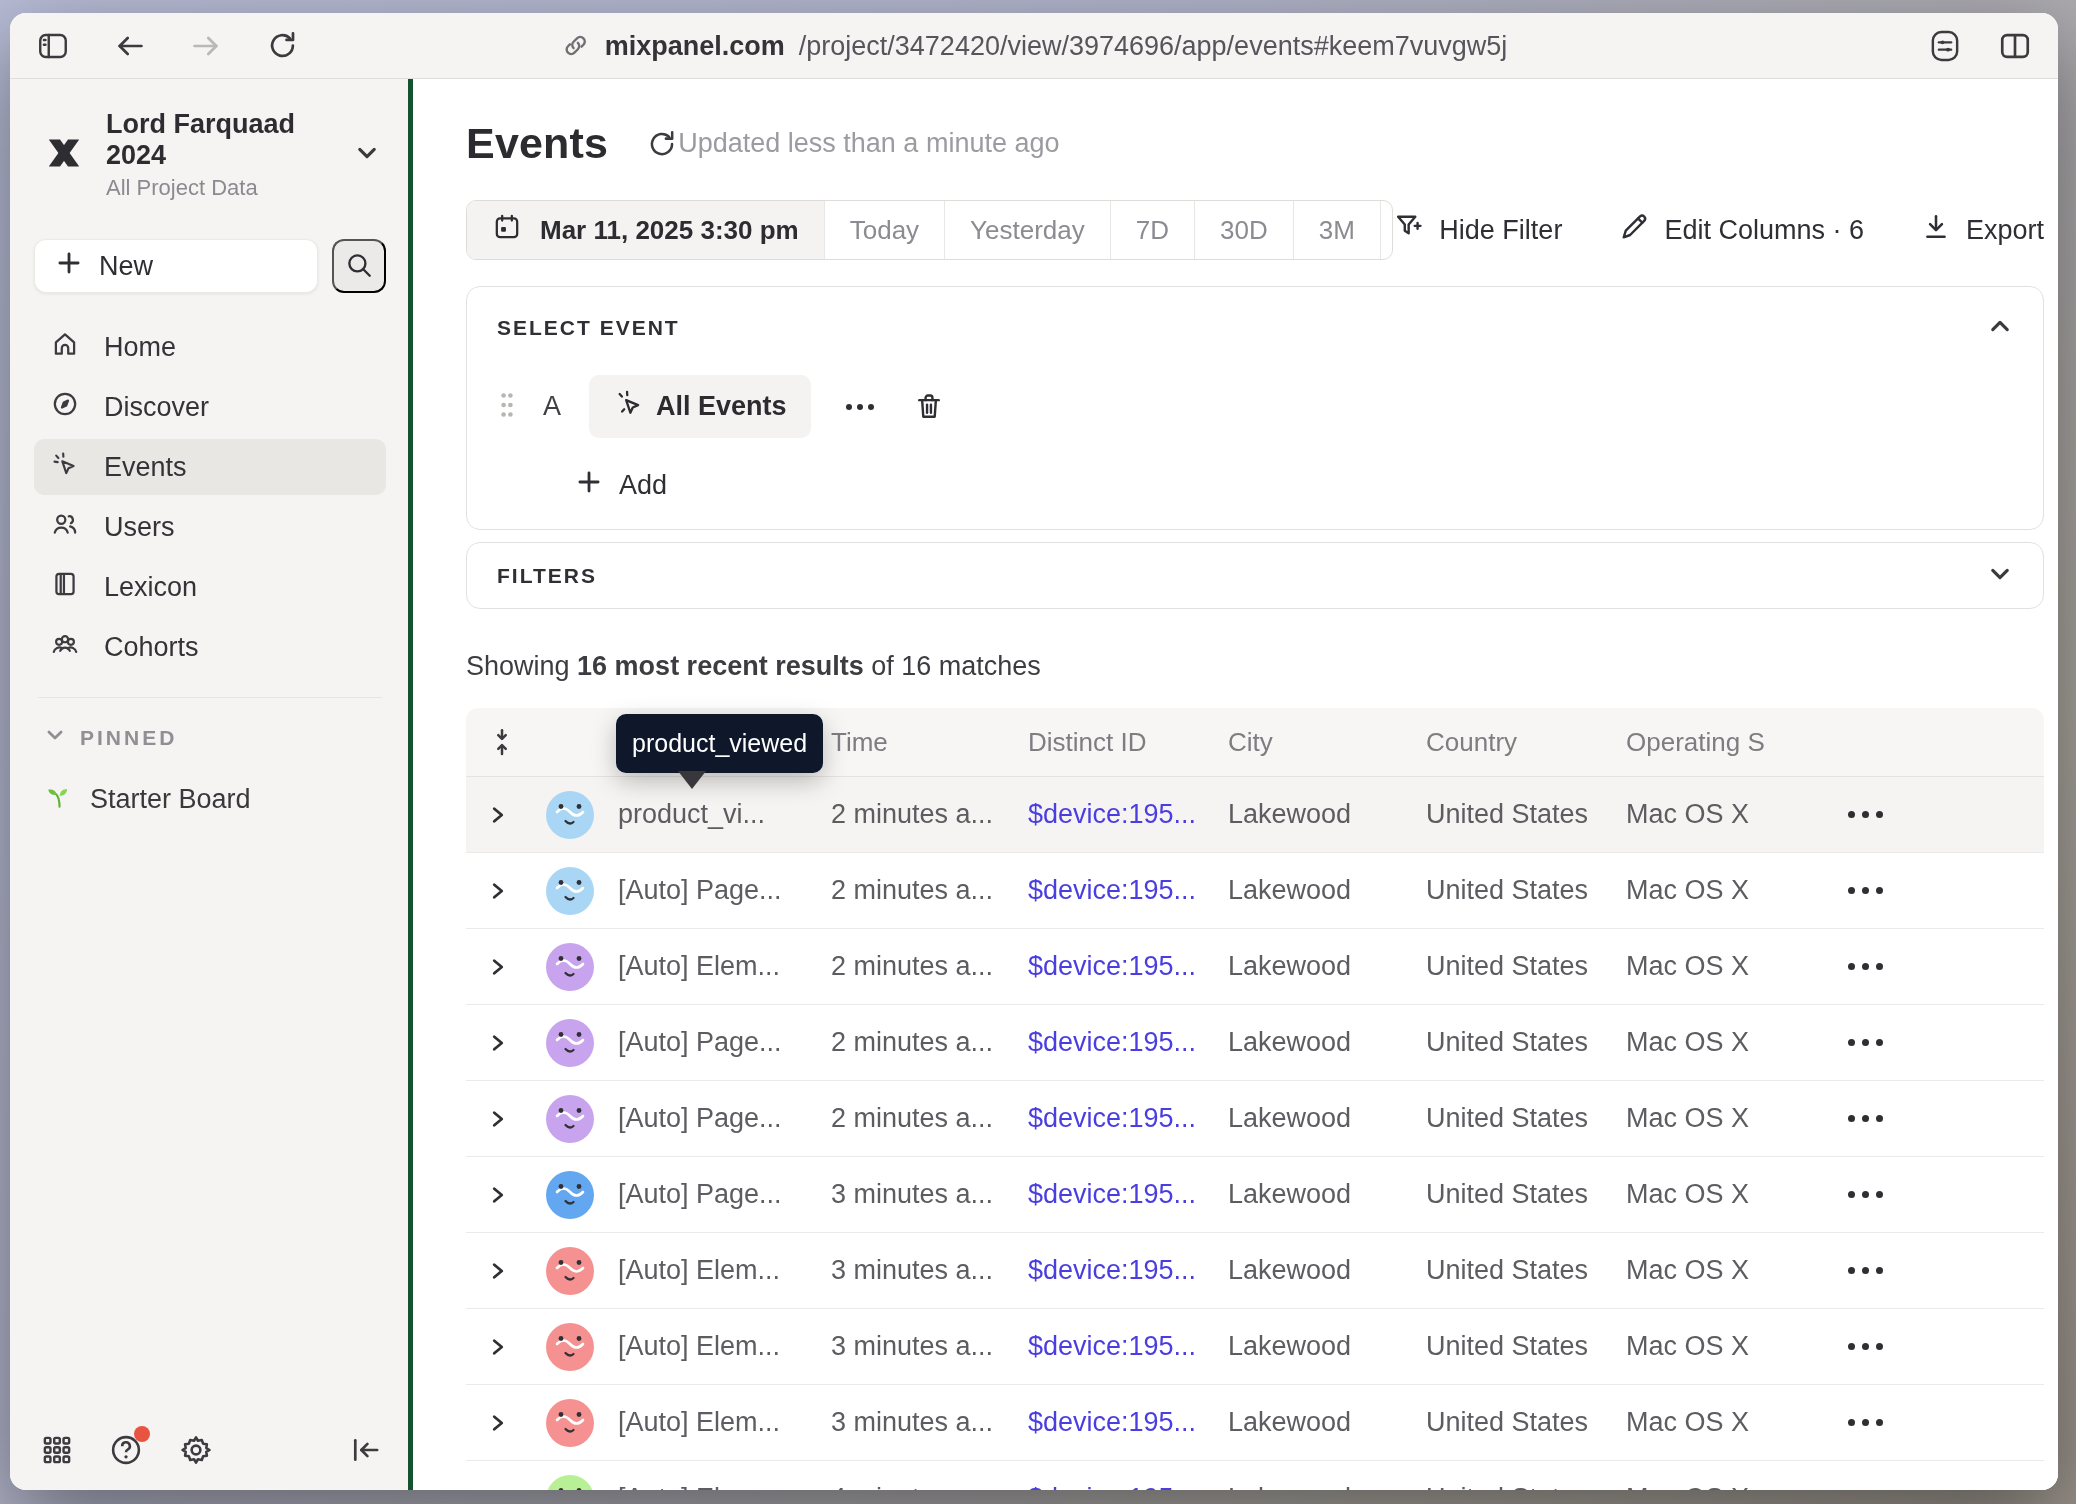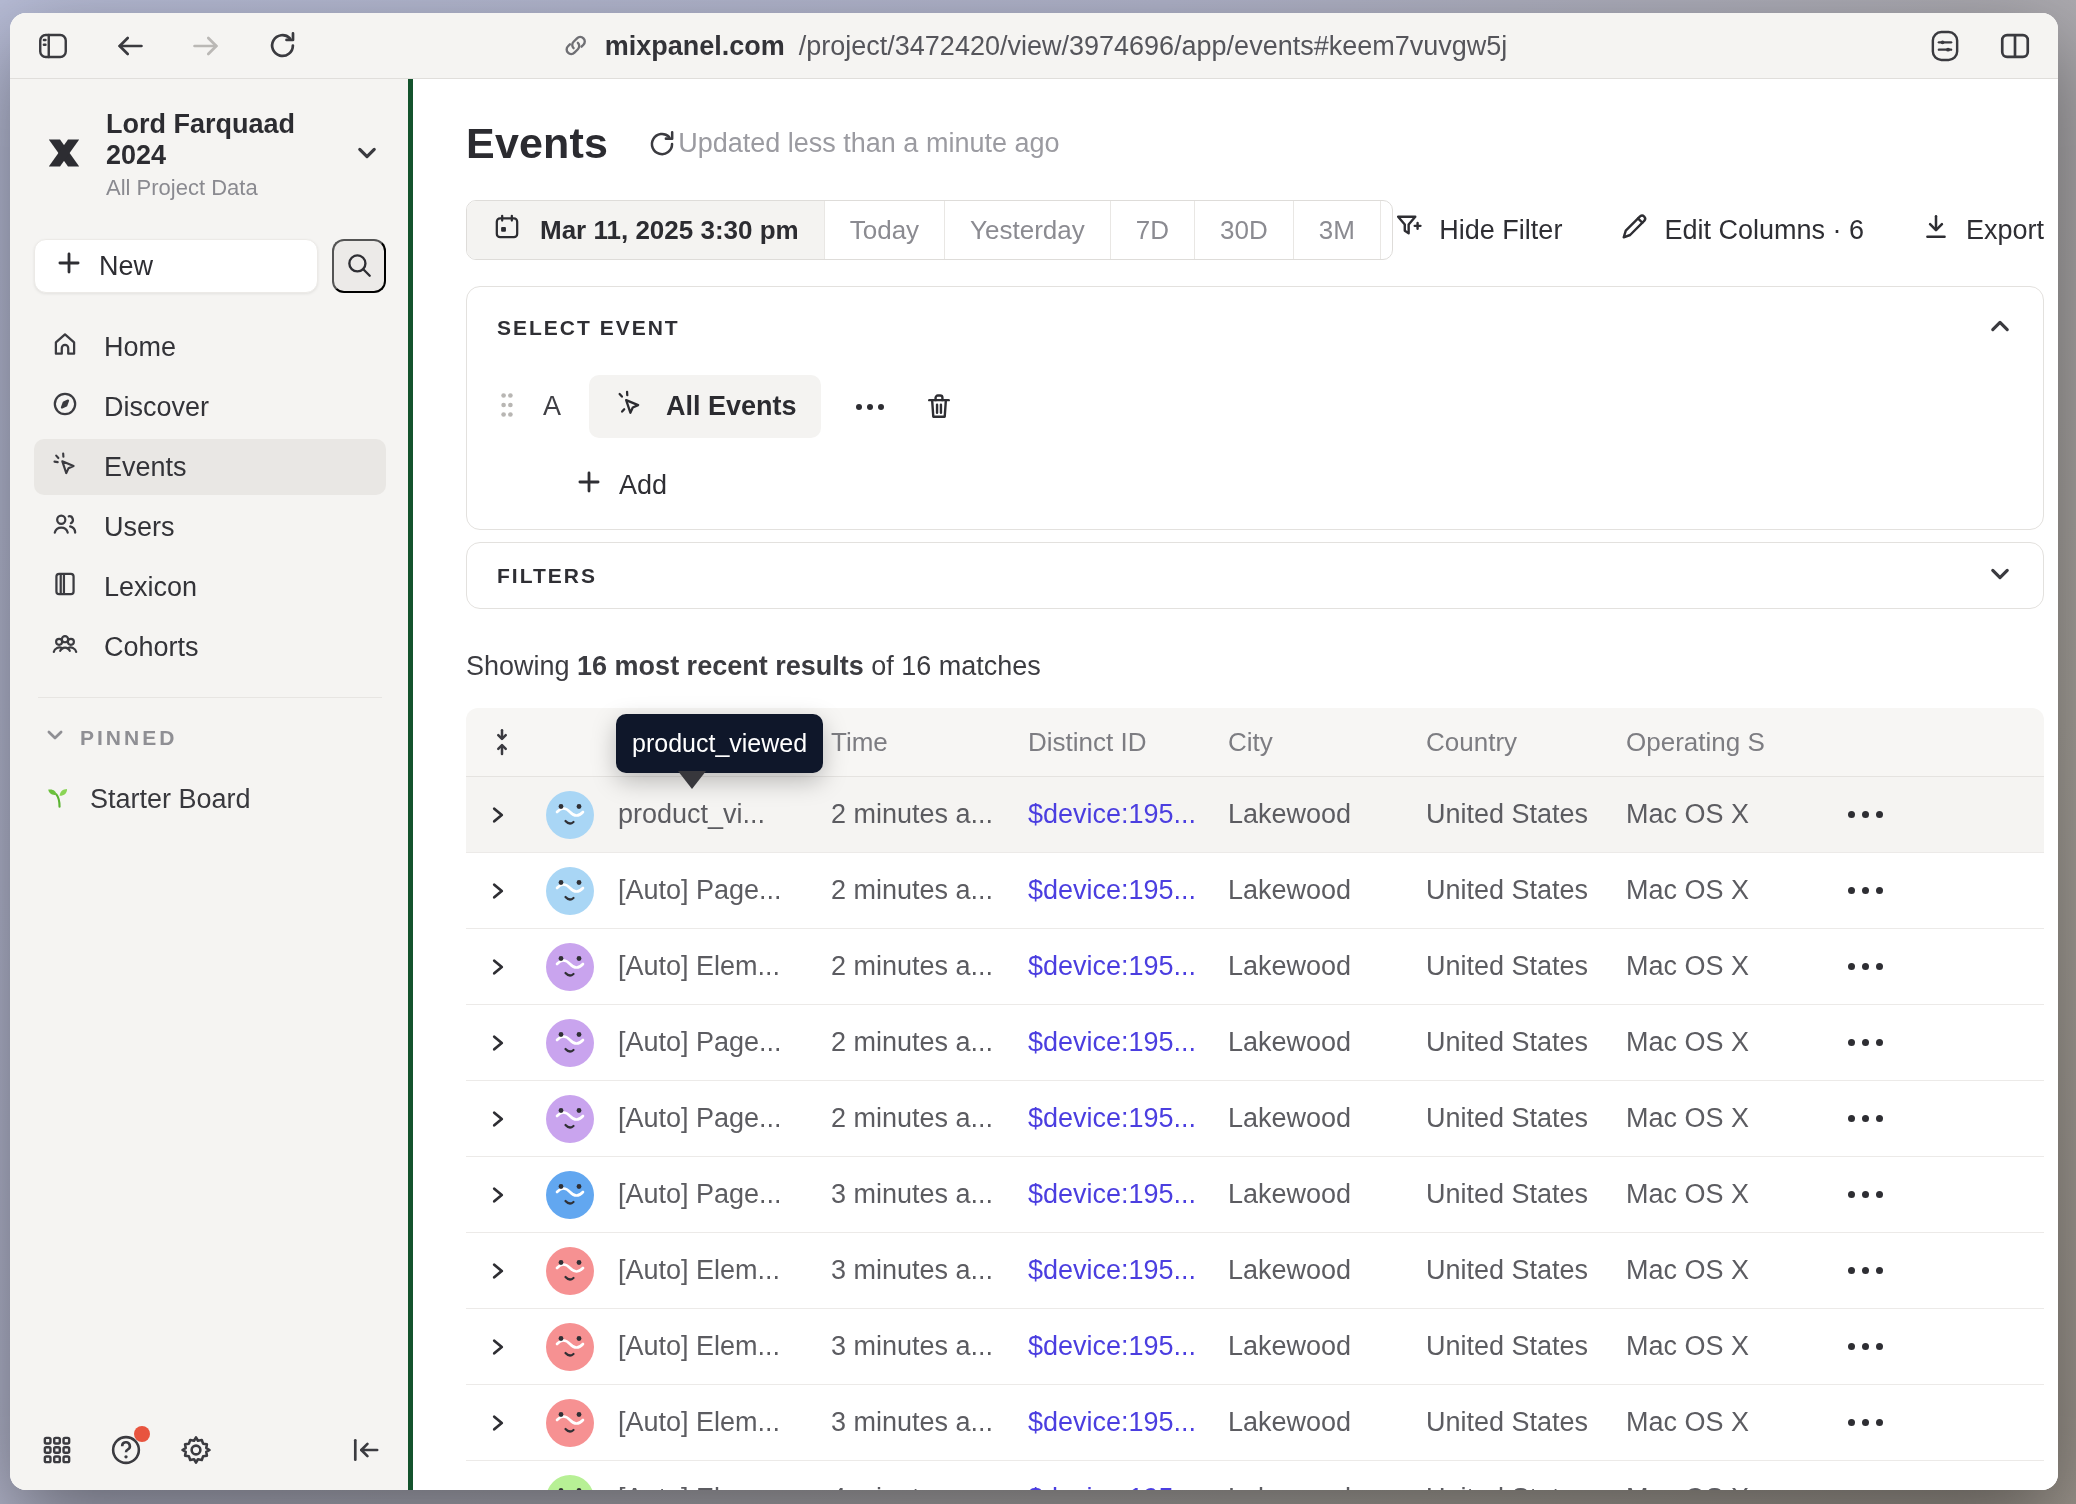--- a/index.html
+++ b/index.html
@@ -68,21 +68,21 @@
   .actions { margin-left:auto; display:flex; align-items:center; gap:56px; }
   .action { display:flex; align-items:center; gap:14px; font-size:27px; font-weight:500; color:#2e2e33; cursor:pointer; white-space:nowrap; }
 
   
   .card { border:1.5px solid #e3e1de; border-radius:14px; background:#fff; }
   .card-select { margin-top:26px; padding:26px 30px; }
   .card-head { display:flex; align-items:center; justify-content:space-between; }
   .card-title { font-size:21px; font-weight:700; letter-spacing:2px; color:#2f2f34; }
   .sel-row { margin-top:32px; display:flex; align-items:center; }
   .row-letter { font-size:27px; color:#3f3f44; margin:0 28px 0 26px; }
-  .chip { display:flex; align-items:center; gap:21px; background:#f4f3f1; border-radius:10px;
+  .chip { display:flex; align-items:center; gap:11px; background:#f4f3f1; border-radius:10px;
     padding:12px 24px; font-size:27px; font-weight:600; color:#2b2b30; cursor:pointer; }
   .more-dots { margin-left:32px; cursor:pointer; display:flex; }
   .trash { margin-left:36px; cursor:pointer; display:flex; }
   .add-row { margin-top:30px; margin-left:78px; display:flex; align-items:center; gap:16px;
     font-size:27px; font-weight:500; color:#2f2f34; cursor:pointer; }
   .card-filters { margin-top:12px; height:67px; padding:0 30px; display:flex; align-items:center;
     justify-content:space-between; }
 
   
   .showing { margin-top:42px; font-size:27px; color:#3c3c41; }

